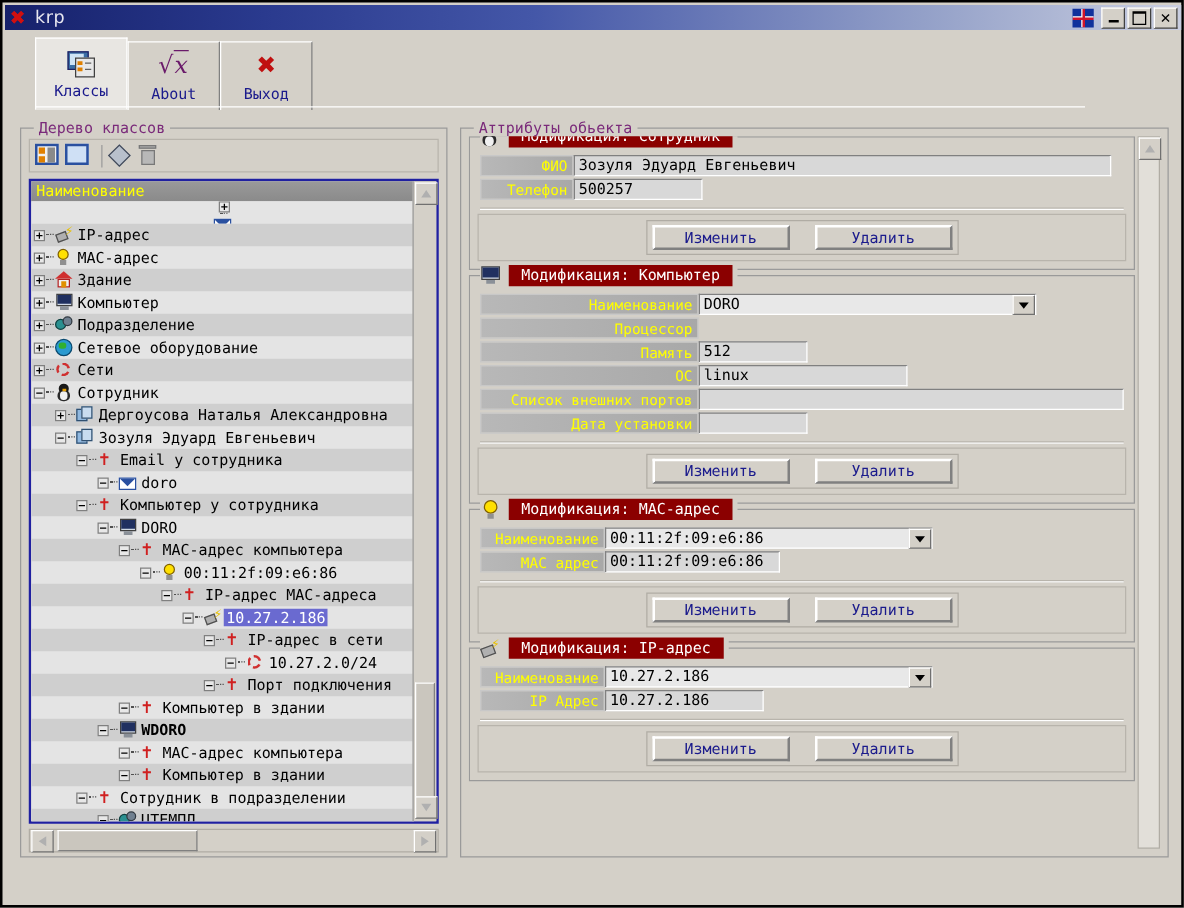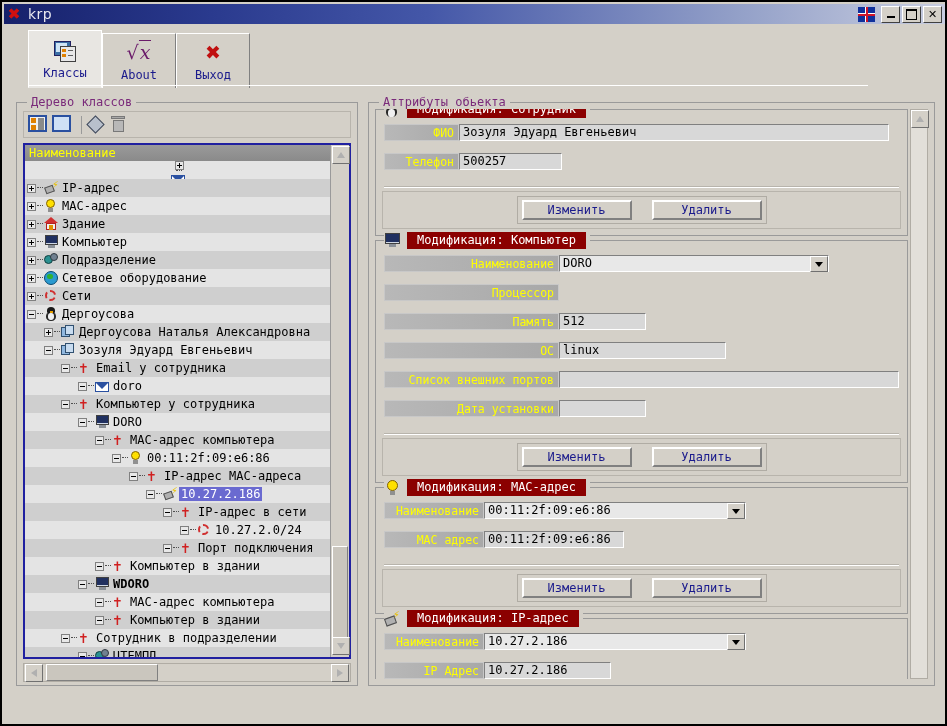--- a/index.html
+++ b/index.html
@@ -208,21 +208,21 @@
     position:relative;margin:0 0 4px 0;border:1px solid #9a9a9a;box-sizing:border-box;
     background:#d4d0c8;
   }
   .sect-hdr{position:absolute;top:-9px;left:8px;display:flex;align-items:center;background:#d4d0c8;padding-right:4px;}
   .sect-ico{width:18px;height:16px;margin-right:5px;position:relative;}
   .sect-title{
     background:#8b0000;color:#ffffff;font-size:12px;padding:1px 10px 2px 10px;
     font-family:"DejaVu Sans Mono",monospace;white-space:nowrap;
   }
   .fields{padding:14px 8px 2px 8px;}
-  .frow{display:flex;align-items:center;height:17px;margin-bottom:12px;}
+  .frow{display:flex;align-items:center;height:17px;margin-bottom:2px;}
   .flabel{
     background:linear-gradient(to right,#b8b8b8,#a8a8a8);
     color:#ffff00;font-size:11.5px;text-align:right;
     padding:1px 4px 1px 4px;box-sizing:border-box;
     height:17px;line-height:15px;white-space:nowrap;
     font-family:"DejaVu Sans Mono",monospace;
     border:1px solid #c8c8c8;
   }
   .finput{
     background:#d8d8d8;height:17px;line-height:15px;font-size:12px;
@@ -438,21 +438,21 @@
             <span class="expander"></span>
             <span class="dots"></span>
             <span class="tico">
               <div class="ic-peng">
                 <div class="bd"></div>
                 <div class="hd"></div>
                 <div class="bl"></div>
                 <div class="bk"></div>
               </div>
             </span>
-            <span class="lbl">Дергоусова</span>
+            <span class="lbl">Сотрудник</span>
           </div>
           <div class="trow alt" style="padding-left: 19px;">
             <span class="expander plus"></span>
             <span class="dots"></span>
             <span class="tico">
               <div class="ic-pages">
                 <div class="p1"></div>
                 <div class="p2"></div>
               </div>
             </span>

